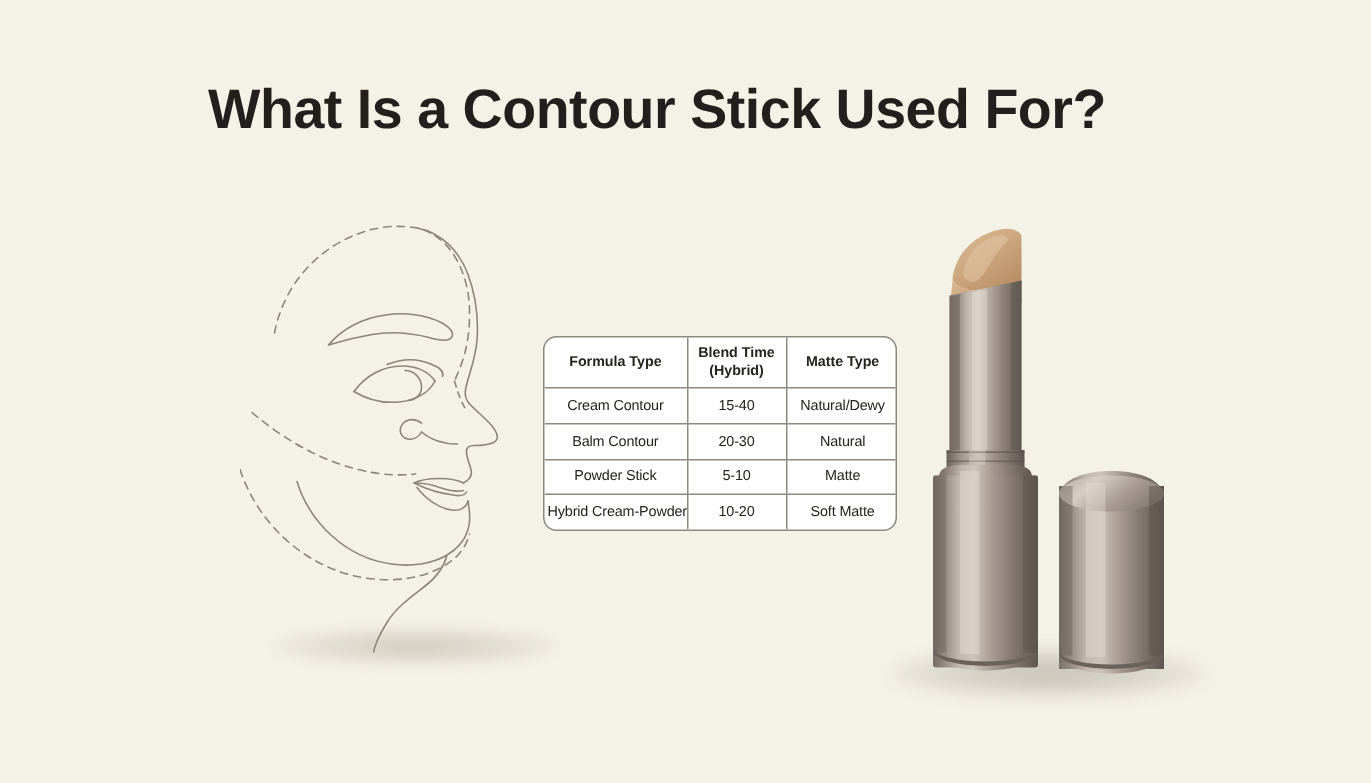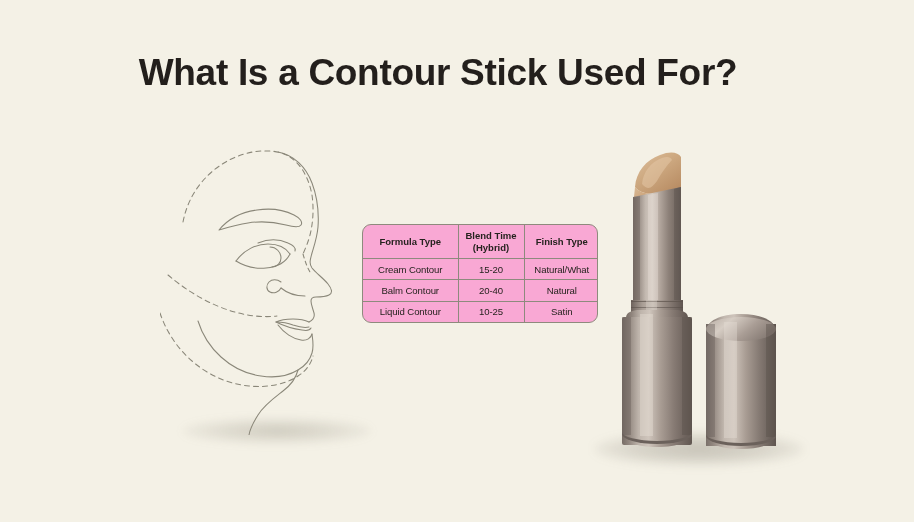--- a/index.html
+++ b/index.html
@@ -58,24 +58,24 @@
       rgba(120,115,100,0) 100%);
     filter: blur(4px);
   }
 
   
   #spec-table-wrap {
     position: absolute;
     left: 362px;
     top: 224px;
     width: 236px;
-    height: 99px;
+    height: 130px;
     border: 1px solid #8e8a7d;
     border-radius: 9px;
-    background: #f9a8d4;
+    background: #ffffff;
     box-sizing: border-box;
     overflow: hidden;
   }
   table.spec {
     border-collapse: collapse;
     width: 100%;
     height: 100%;
     table-layout: fixed;
     font-family: "Liberation Sans", sans-serif;
   }
@@ -238,39 +238,44 @@
       <thead>
         <tr>
           <th>
             <span>Formula Type</span>
           </th>
           <th>
             <span>Blend Time</span><br>
             <span>(Hybrid)</span>
           </th>
           <th>
-            <span>Finish Type</span>
+            <span>Matte Type</span>
           </th>
         </tr>
       </thead>
       <tbody>
         <tr>
           <td>Cream Contour</td>
-          <td>15-20</td>
-          <td>Natural/What</td>
+          <td>15-40</td>
+          <td>Natural/Dewy</td>
         </tr>
         <tr>
           <td>Balm Contour</td>
-          <td>20-40</td>
+          <td>20-30</td>
           <td>Natural</td>
         </tr>
         <tr>
-          <td>Liquid Contour</td>
-          <td>10-25</td>
-          <td>Satin</td>
+          <td>Powder Stick</td>
+          <td>5-10</td>
+          <td>Matte</td>
+        </tr>
+        <tr>
+          <td>Hybrid Cream-Powder</td>
+          <td>10-20</td>
+          <td>Soft Matte</td>
         </tr>
       </tbody>
     </table>
   </div>
 
   <div id="product-shadow"></div>
 
   <div id="product">
     <svg width="200" height="330" viewBox="0 0 200 330" fill="none">
       <defs>

